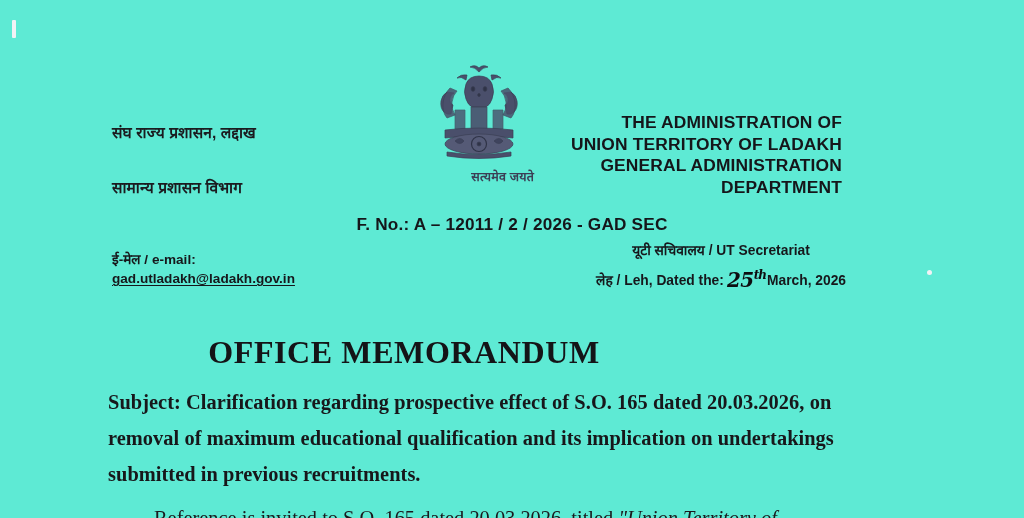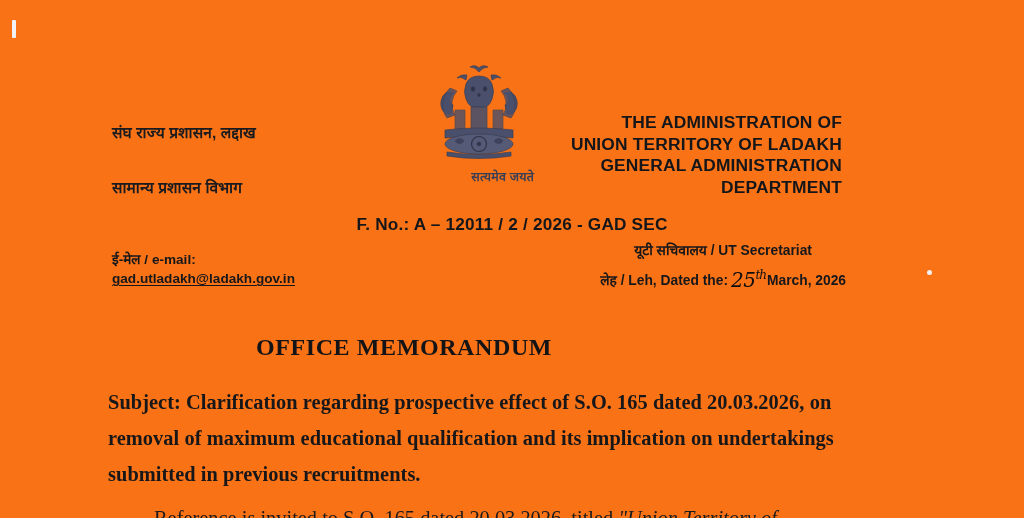--- a/index.html
+++ b/index.html
@@ -9,21 +9,21 @@
   }
   body {
     font-family: "Liberation Sans", sans-serif;
     -webkit-font-smoothing: antialiased;
   }
 
   .page {
     position: relative;
     width: 1024px;
     height: 518px;
-    background: #f97316;
+    background: #5eead4;
     overflow: hidden;
   }
 
   
   .letterhead {
     position: absolute;
     left: 0;
     top: 0;
     width: 1024px;
     height: 200px;
@@ -122,21 +122,21 @@
     text-align: center;
     font-family: "Liberation Sans", "DejaVu Sans", sans-serif;
     font-weight: bold;
     font-size: 13.8px;
     line-height: 22px;
     color: #16171b;
     white-space: nowrap;
   }
   .handwritten-date {
     font-family: "DejaVu Serif", serif;
-    font-weight: normal;
+    font-weight: bold;
     font-style: italic;
     font-size: 20px;
     color: #0d0d10;
     letter-spacing: -0.5px;
     padding: 0 1px 0 3px;
     position: relative;
     top: 2px;
   }
   .handwritten-date .ord {
     font-size: 12px;
@@ -148,21 +148,21 @@
   .om-title {
     position: absolute;
     left: 0;
     top: 334px;
     width: 852px;
     text-align: center;
     padding-right: 44px;
     box-sizing: border-box;
     font-family: "Liberation Serif", serif;
     font-weight: bold;
-    font-size: 24px;
+    font-size: 32px;
     letter-spacing: 0.6px;
     color: #141417;
   }
 
   .subject {
     position: absolute;
     left: 108px;
     top: 384px;
     width: 742px;
     font-family: "Liberation Serif", serif;

